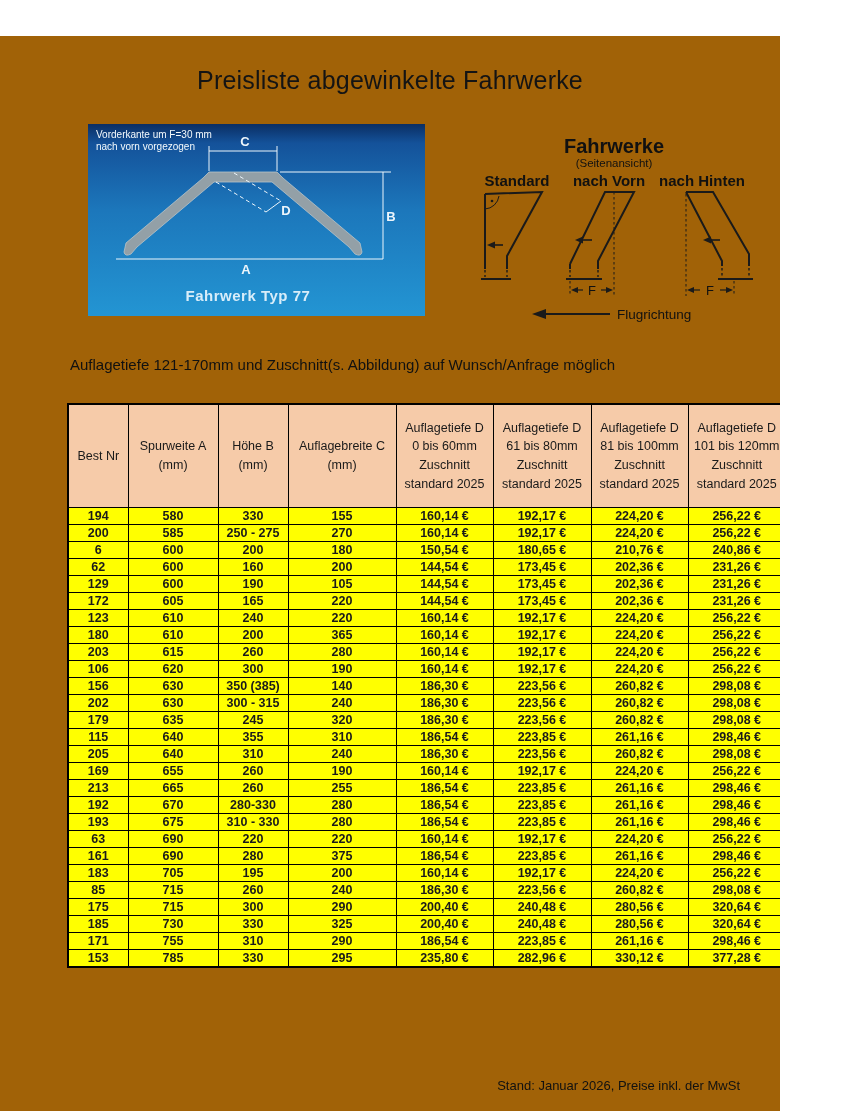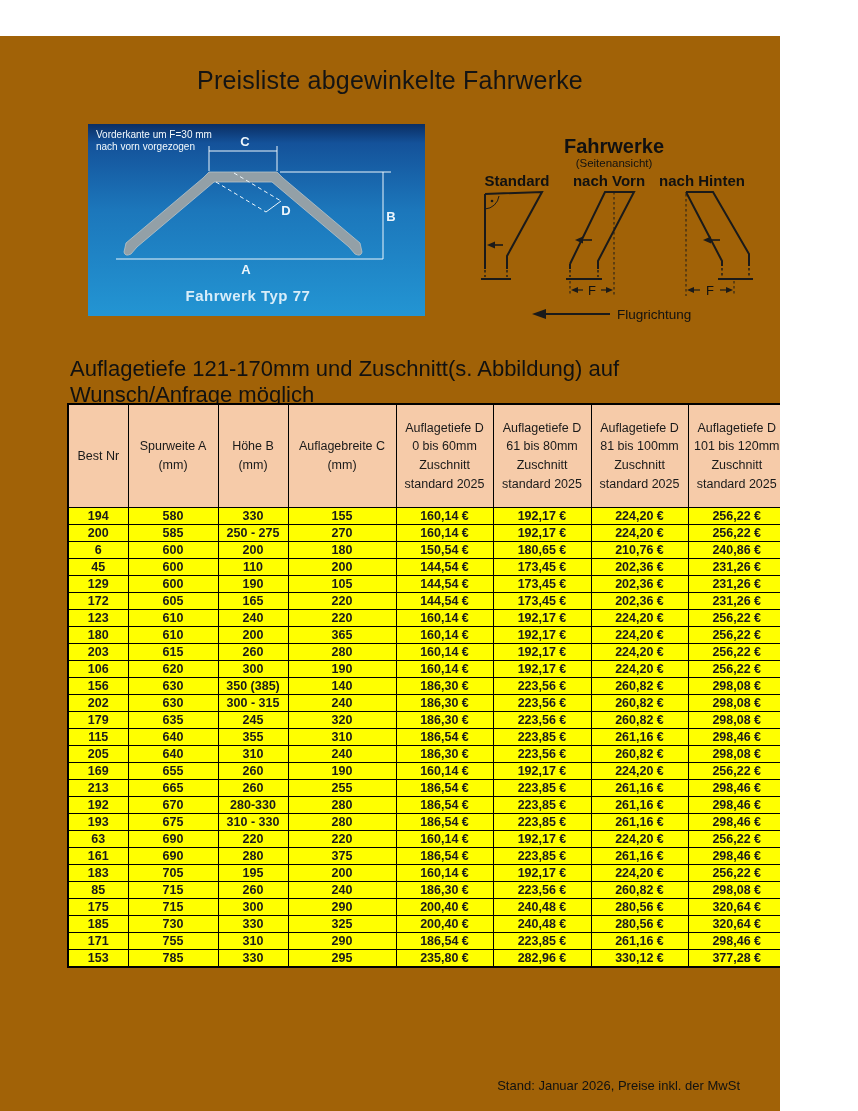--- a/index.html
+++ b/index.html
@@ -7,21 +7,21 @@
     position:relative;width:780px;height:1111px;background:#a16207;
     font-family:"Liberation Sans",sans-serif;color:#1a1a1a;overflow:hidden;margin-top:36px;
   }
   .doc-title{
     position:absolute;top:30px;left:0;width:100%;text-align:center;
     font-size:25px;font-weight:500;letter-spacing:.2px;color:#141414;
   }
   .front-svg{position:absolute;left:88px;top:88px;}
   .side-svg{position:absolute;left:462px;top:92px;}
   .subtitle{
-    position:absolute;left:70px;top:320px;font-size:22px;color:#111;
+    position:absolute;left:70px;top:320px;font-size:15px;color:#111;
   }
   .price-table{
     position:absolute;left:67px;top:367px;width:718px;
     border-collapse:collapse;table-layout:fixed;border:2px solid #000;
   }
   .price-table th{
     background:var(--header-bg,#F6CBA9);border:1.5px solid #000;
     font-size:12.5px;font-weight:400;line-height:1.5;text-align:center;
     vertical-align:middle;height:100px;padding:1px 1px;
   }
@@ -199,23 +199,23 @@
           <td>6</td>
           <td>600</td>
           <td>200</td>
           <td>180</td>
           <td>150,54 €</td>
           <td>180,65 €</td>
           <td>210,76 €</td>
           <td>240,86 €</td>
         </tr>
         <tr>
-          <td>45</td>
+          <td>62</td>
           <td>600</td>
-          <td>110</td>
+          <td>160</td>
           <td>200</td>
           <td>144,54 €</td>
           <td>173,45 €</td>
           <td>202,36 €</td>
           <td>231,26 €</td>
         </tr>
         <tr>
           <td>129</td>
           <td>600</td>
           <td>190</td>

